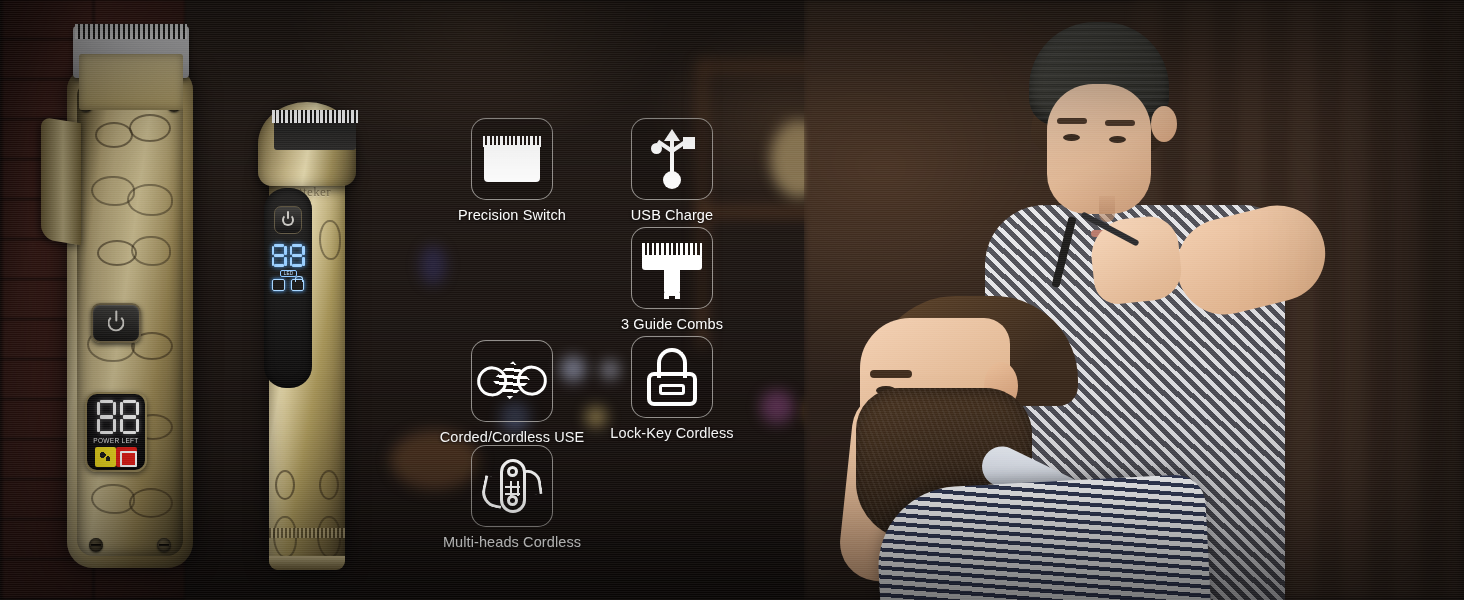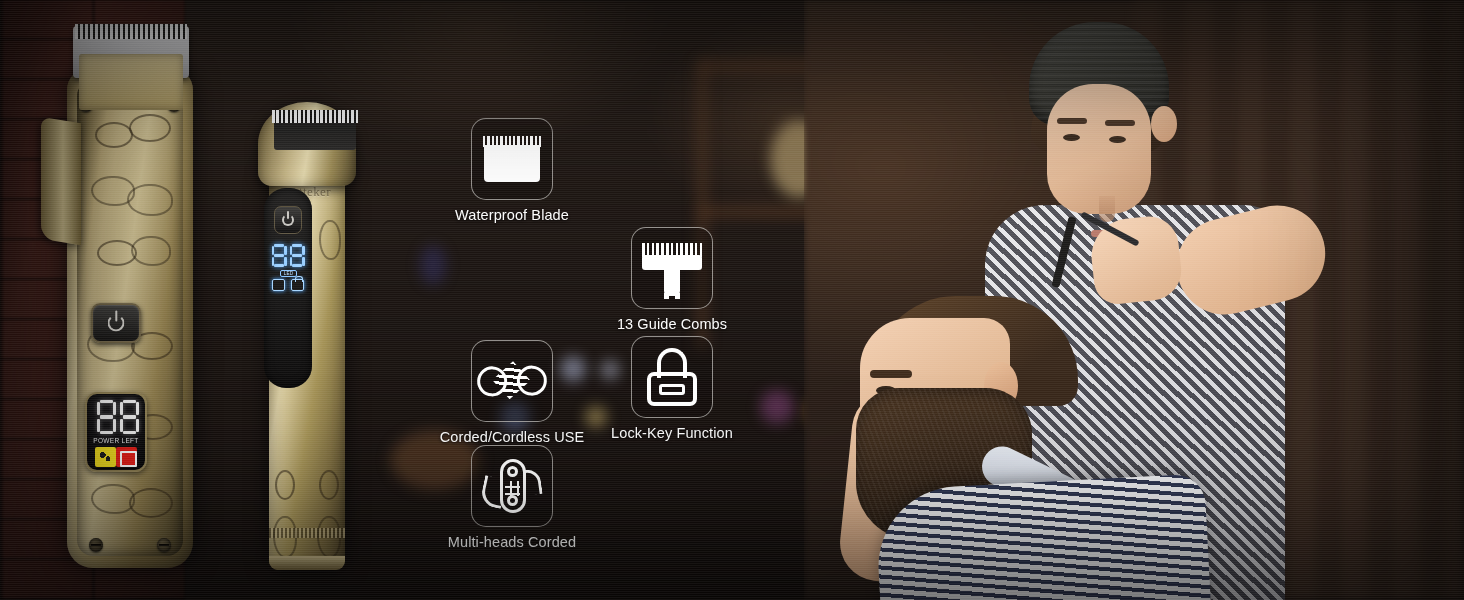--- a/index.html
+++ b/index.html
@@ -458,36 +458,50 @@
 
   <div class="features">
 
     <div class="fcell" style="left:0;top:0;">
       <div class="ftile">
         <span class="ic ic-blade">
           <i class="bl-t"></i>
             <i class="bl-b"></i>
         </span>
       </div>
-      <div class="flabel">Waterproof Blade</div>
-    </div>
-
+      <div class="flabel">Precision Switch</div>
+    </div>
+
+    <div class="fcell" style="left:160px;top:0;">
+      <div class="ftile">
+        <span class="ic ic-usb">
+          <i class="arrow"></i>
+            <i class="stem"></i>
+            <i class="armL"></i>
+            <i class="dotL"></i>
+            <i class="armR"></i>
+            <i class="sqR"></i>
+            <i class="ball"></i>
+        </span>
+      </div>
+      <div class="flabel">USB Charge</div>
+    </div>
 
 
     <div class="fcell" style="left:160px;top:109px;">
       <div class="ftile">
         <span class="ic ic-comb">
           <i class="top"></i>
             <i class="bar"></i>
             <i class="neck"></i>
             <i class="f1"></i>
             <i class="f2"></i>
         </span>
       </div>
-      <div class="flabel">13 Guide Combs</div>
+      <div class="flabel">3 Guide Combs</div>
     </div>
 
     <div class="fcell" style="left:0;top:222px;">
       <div class="ftile">
         <span class="ic-cord">
           <i class="l1"></i>
             <i class="l2"></i>
             <i class="coil"></i>
         </span>
       </div>
@@ -495,35 +509,35 @@
     </div>
 
     <div class="fcell" style="left:160px;top:218px;">
       <div class="ftile">
         <span class="ic ic-lock">
           <i class="shk"></i>
             <i class="bd"></i>
             <i class="kh"></i>
         </span>
       </div>
-      <div class="flabel">Lock-Key Function</div>
+      <div class="flabel">Lock-Key Cordless</div>
     </div>
 
     <div class="fcell" style="left:0;top:327px;">
       <div class="ftile">
         <span class="ic ic-mh">
           <i class="bld"></i>
             <i class="opn"></i>
             <i class="hnd"></i>
             <i class="h1"></i>
             <i class="cr"></i>
             <i class="h2"></i>
         </span>
       </div>
-      <div class="flabel">Multi-heads Corded</div>
+      <div class="flabel">Multi-heads Cordless</div>
     </div>
 
 
   </div>
 
   <div class="vignette"></div>
   <div class="grain"></div>
 </div>
 
 </body></html>

